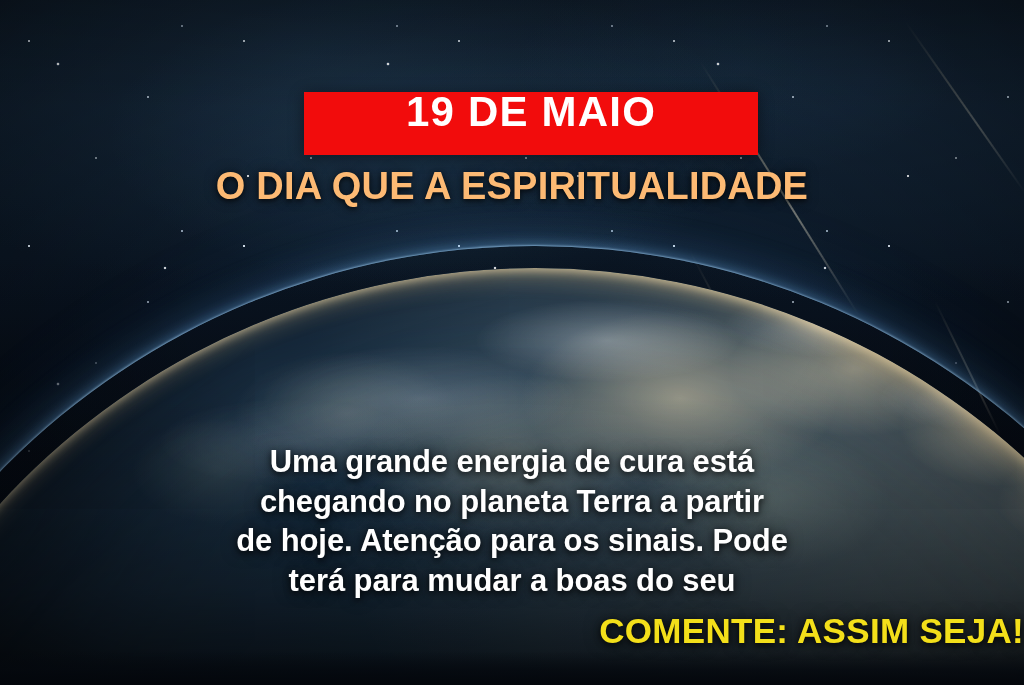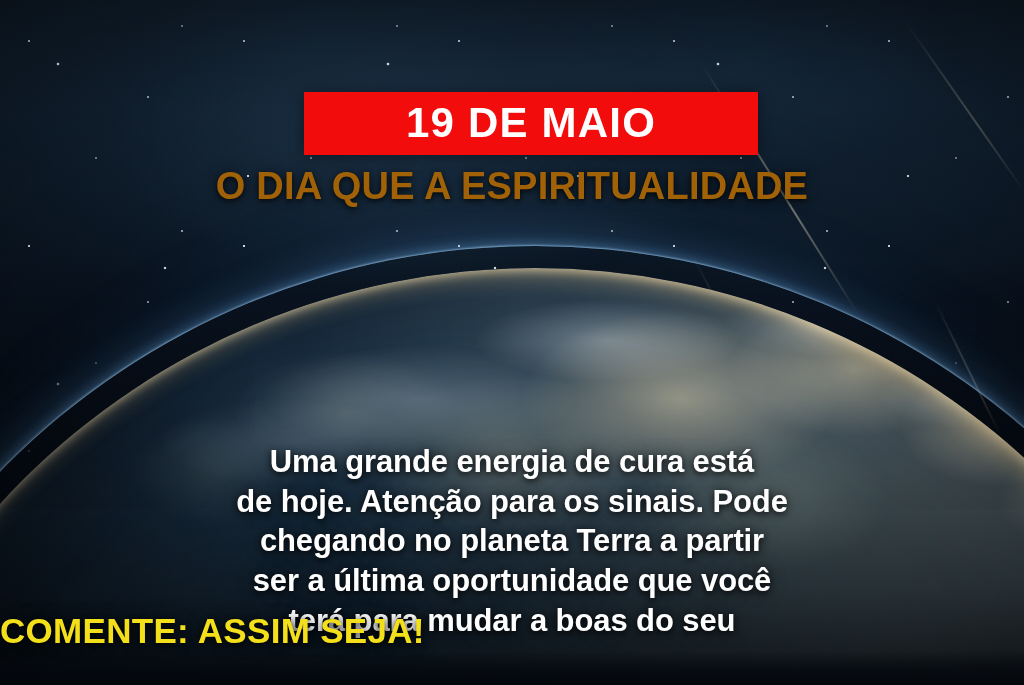--- a/index.html
+++ b/index.html
@@ -185,40 +185,40 @@
     position:absolute; inset:0;
     z-index:10;
   }
 
   
   .date-banner {
     position:absolute;
     left:304px; top:92px;
     width:454px; height:63px;
     background:#f20c0c;
-    display:flex; align-items:center; justify-content:center;
+    display:flex; justify-content:center;
     box-shadow:0 2px 14px rgba(0,0,0,.45);
   }
   .date-banner-text {
     color:#ffffff;
     font-family:"Liberation Sans", sans-serif;
     font-size:42px;
     font-weight:bold;
     letter-spacing:1.2px;
     line-height:1;
     white-space:nowrap;
     transform:translateY(-1px);
   }
 
   
   .headline {
     position:absolute;
     left:0; right:0; top:166px;
     text-align:center;
-    color:#a16207;
+    color:#fdba74;
     font-family:"Liberation Sans", sans-serif;
     font-size:38px;
     font-weight:bold;
     line-height:1.08;
     letter-spacing:.2px;
     text-shadow:
       0 2px 5px rgba(0,0,0,.70),
       0 0 14px rgba(0,0,0,.45);
     padding:0 46px;
   }
@@ -239,21 +239,21 @@
       0 2px 6px rgba(0,0,0,.80),
       0 0 16px rgba(0,0,0,.55);
     padding:0 56px;
   }
   .body-line { display:block; white-space:nowrap; }
 
   
   .cta {
     position:absolute;
     left:0; right:0; top:613px;
-    text-align:left;
+    text-align:right;
     color:#f3df1a;
     font-family:"Liberation Sans", sans-serif;
     font-size:35px;
     font-weight:bold;
     letter-spacing:.3px;
     line-height:1.05;
     text-shadow:
       0 2px 6px rgba(0,0,0,.80),
       0 0 16px rgba(0,0,0,.55);
   }
@@ -293,22 +293,21 @@
     <div class="date-banner">
       <span class="date-banner-text">19 DE MAIO</span>
     </div>
 
     <div class="headline">
       <span class="headline-line">O DIA QUE A ESPIRITUALIDADE</span>
     </div>
 
     <div class="body-text">
       <span class="body-line">Uma grande energia de cura está</span>
+      <span class="body-line">chegando no planeta Terra a partir</span>
       <span class="body-line">de hoje. Atenção para os sinais. Pode</span>
-      <span class="body-line">chegando no planeta Terra a partir</span>
-      <span class="body-line">ser a última oportunidade que você</span>
       <span class="body-line">terá para mudar a boas do seu</span>
     </div>
 
     <div class="cta">COMENTE: ASSIM SEJA!</div>
 
   </div>
 </div>
 
 </body></html>

